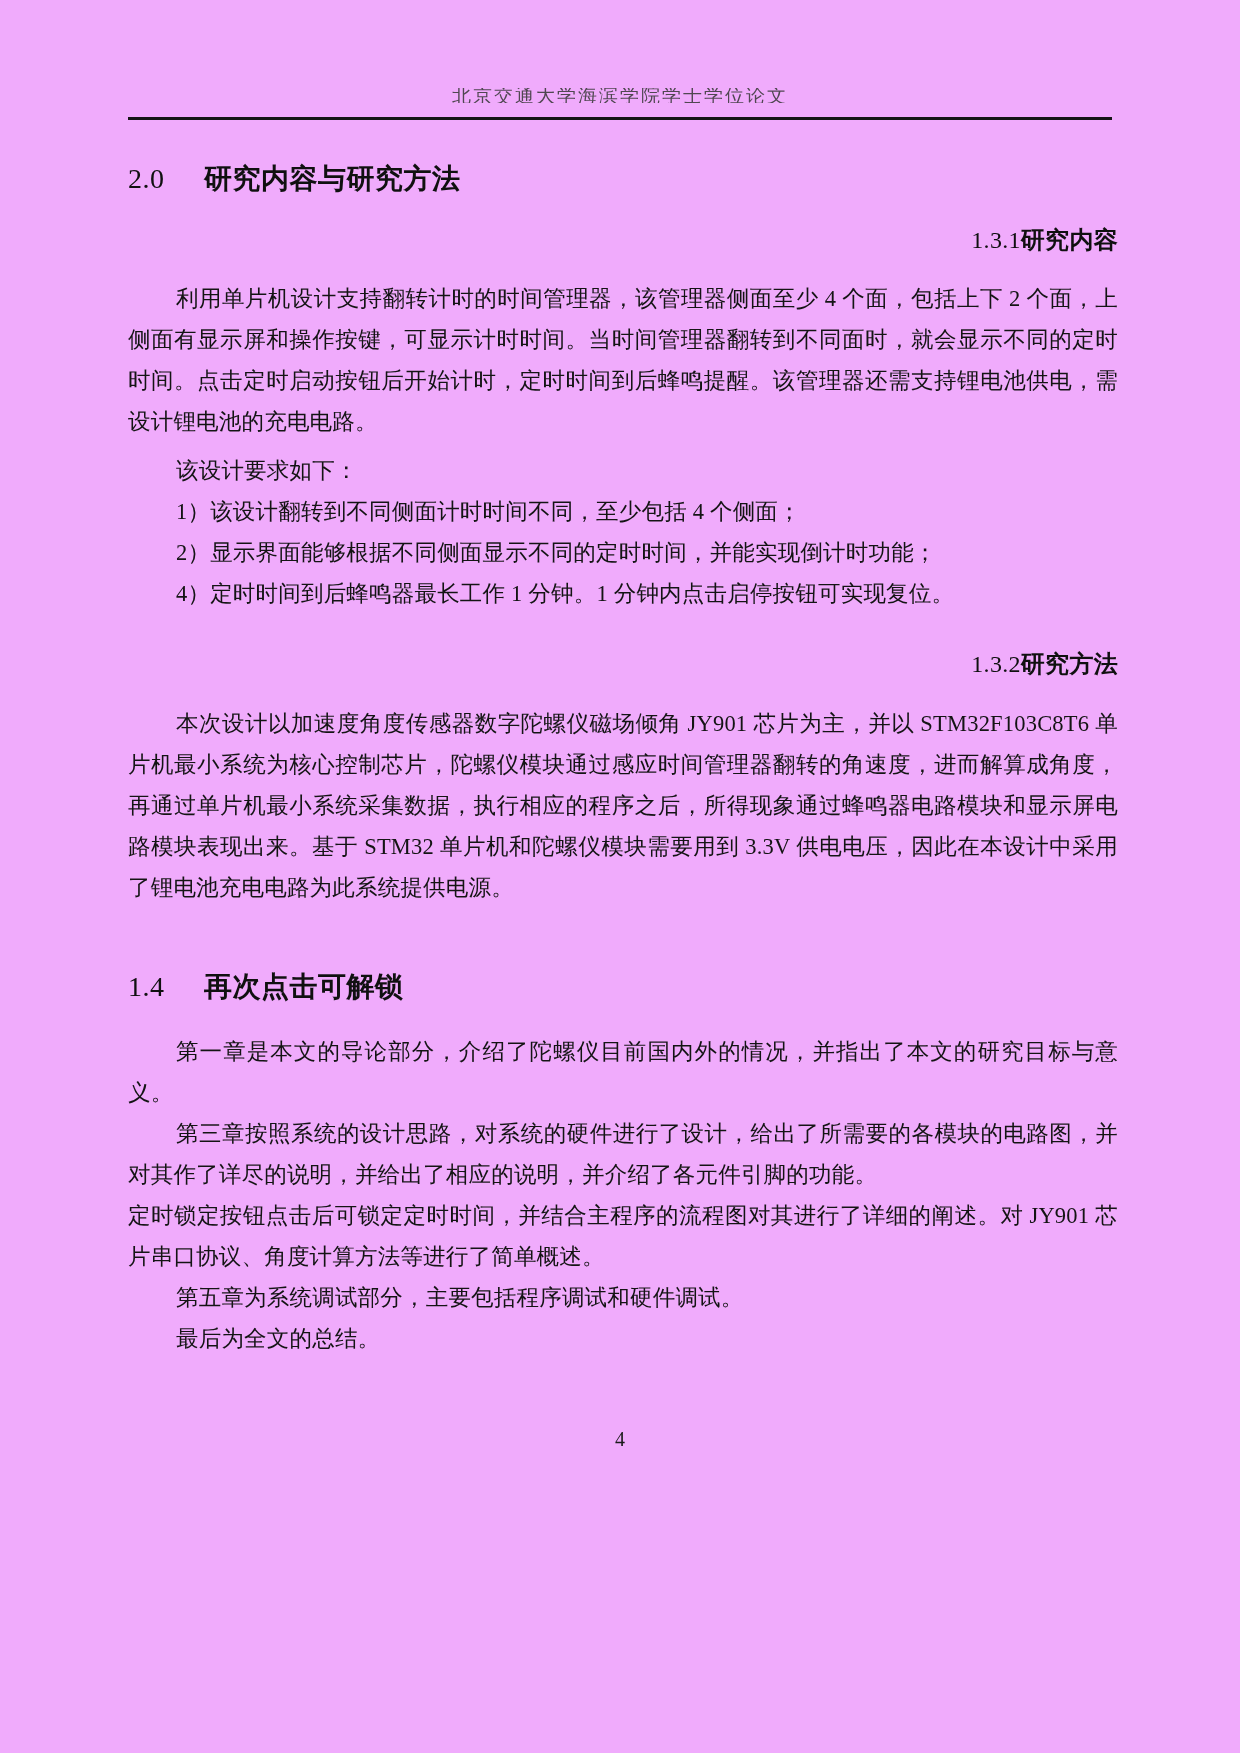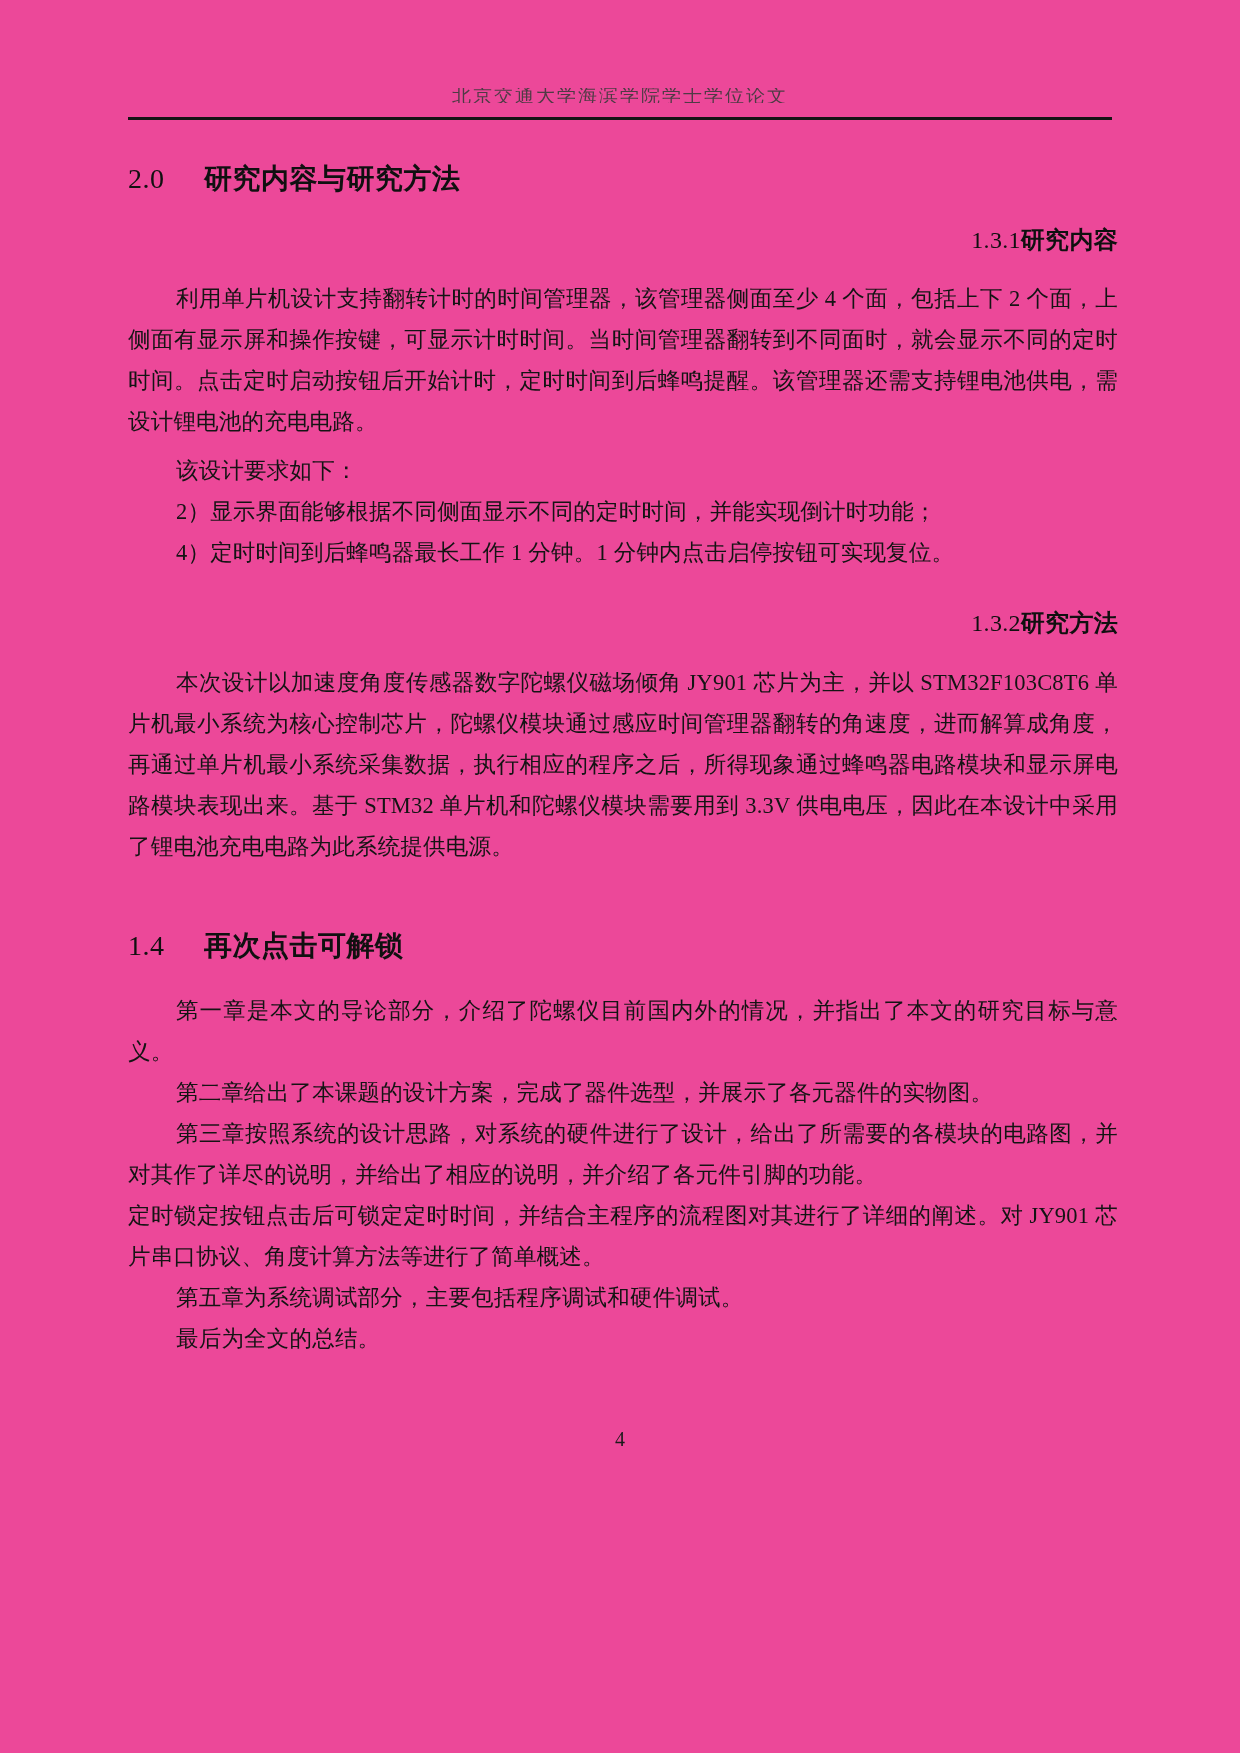--- a/index.html
+++ b/index.html
@@ -4,21 +4,21 @@
 <style>
   html, body {
     margin: 0;
     padding: 0;
     background: #ffffff;
   }
   .page {
     position: relative;
     width: 1240px;
     height: 1753px;
-    background: #ec4899;
+    background: #f0abfc;
     margin: 0 auto;
     overflow: hidden;
     font-family: "Liberation Serif", "DejaVu Serif", serif;
     color: #141414;
   }
 
   
   .header-zone {
     position: absolute;
     left: 0;
@@ -145,20 +145,21 @@
     </h3>
 
     <div class="gap-after-h3"></div>
 
     <p class="body indent">利用单片机设计支持翻转计时的时间管理器，该管理器侧面至少 4 个面，包括上下 2 个面，上侧面有显示屏和操作按键，可显示计时时间。当时间管理器翻转到不同面时，就会显示不同的定时时间。点击定时启动按钮后开始计时，定时时间到后蜂鸣提醒。该管理器还需支持锂电池供电，需设计锂电池的充电电路。</p>
 
     <div class="gap-para"></div>
 
     <p class="body indent">该设计要求如下：</p>
 
+    <p class="body hang">1）该设计翻转到不同侧面计时时间不同，至少包括 4 个侧面；</p>
 
     <p class="body hang">2）显示界面能够根据不同侧面显示不同的定时时间，并能实现倒计时功能；</p>
 
 
     <p class="body hang">4）定时时间到后蜂鸣器最长工作 1 分钟。1 分钟内点击启停按钮可实现复位。</p>
 
     <div class="gap-block"></div>
 
     <h3 class="subsec">
       <span class="num">1.3.2</span><span>研究方法</span>
@@ -172,21 +173,20 @@
 
     <h2 class="sec">
       <span class="num">1.4</span><span>再次点击可解锁</span>
     </h2>
 
     <div class="gap-after-h2"></div>
 
 
     <p class="body indent">第一章是本文的导论部分，介绍了陀螺仪目前国内外的情况，并指出了本文的研究目标与意义。</p>
 
-    <p class="body indent">第二章给出了本课题的设计方案，完成了器件选型，并展示了各元器件的实物图。</p>
 
     <p class="body indent">第三章按照系统的设计思路，对系统的硬件进行了设计，给出了所需要的各模块的电路图，并对其作了详尽的说明，并给出了相应的说明，并介绍了各元件引脚的功能。</p>
 
     <p class="body">定时锁定按钮点击后可锁定定时时间，并结合主程序的流程图对其进行了详细的阐述。对 JY901 芯片串口协议、角度计算方法等进行了简单概述。</p>
 
     <p class="body indent">第五章为系统调试部分，主要包括程序调试和硬件调试。</p>
 
     <p class="body indent">最后为全文的总结。</p>
 
   </div>

